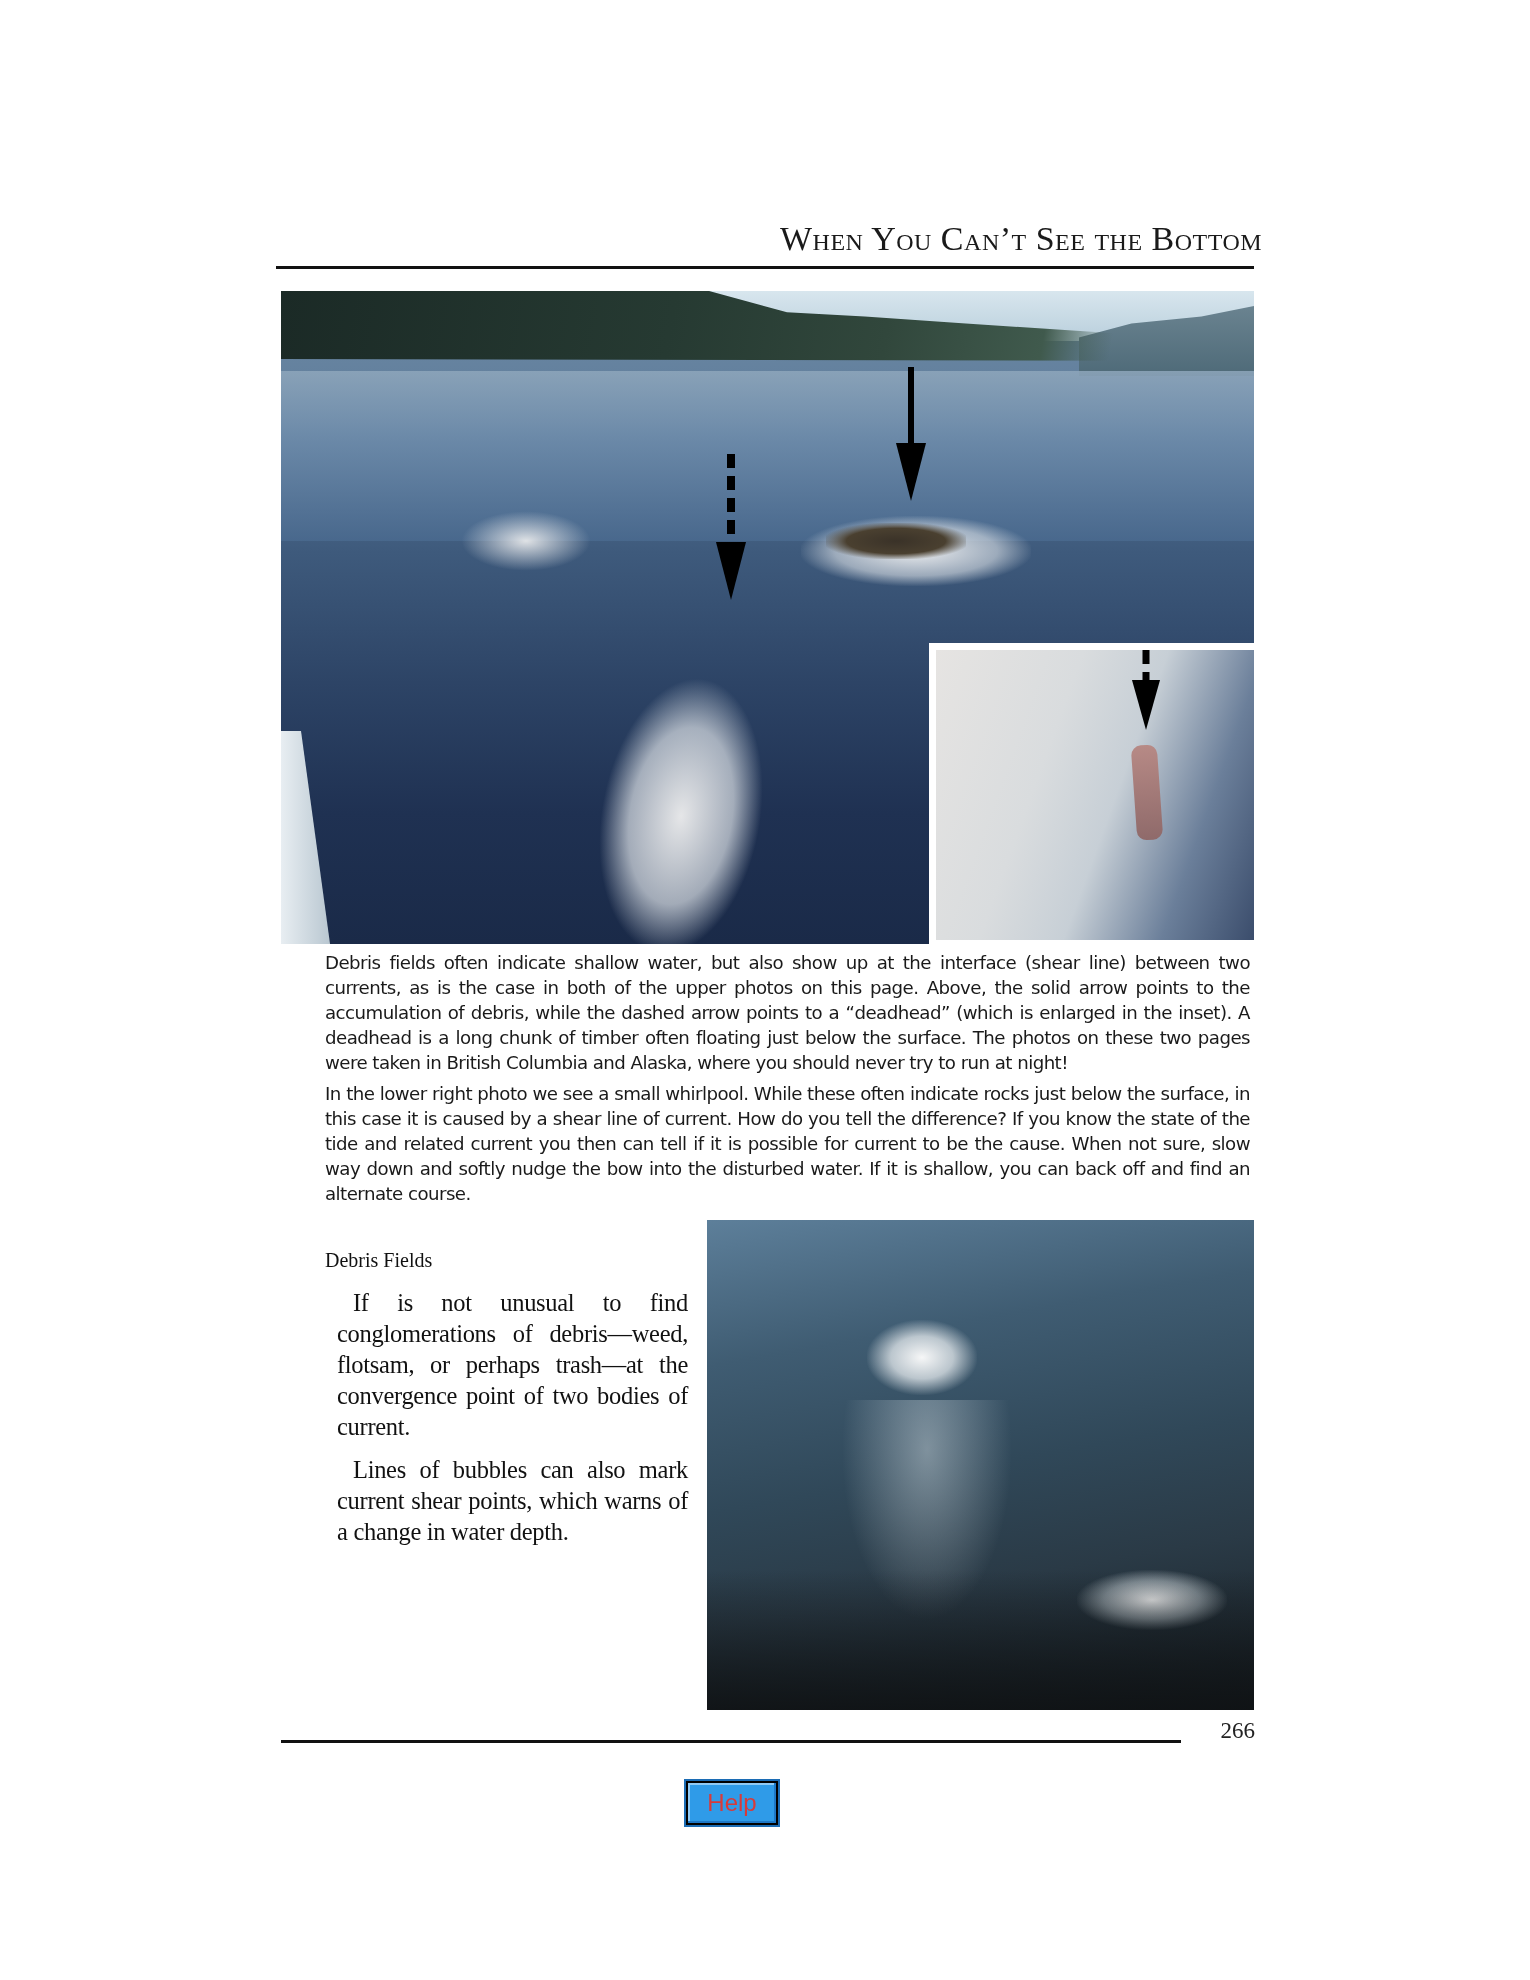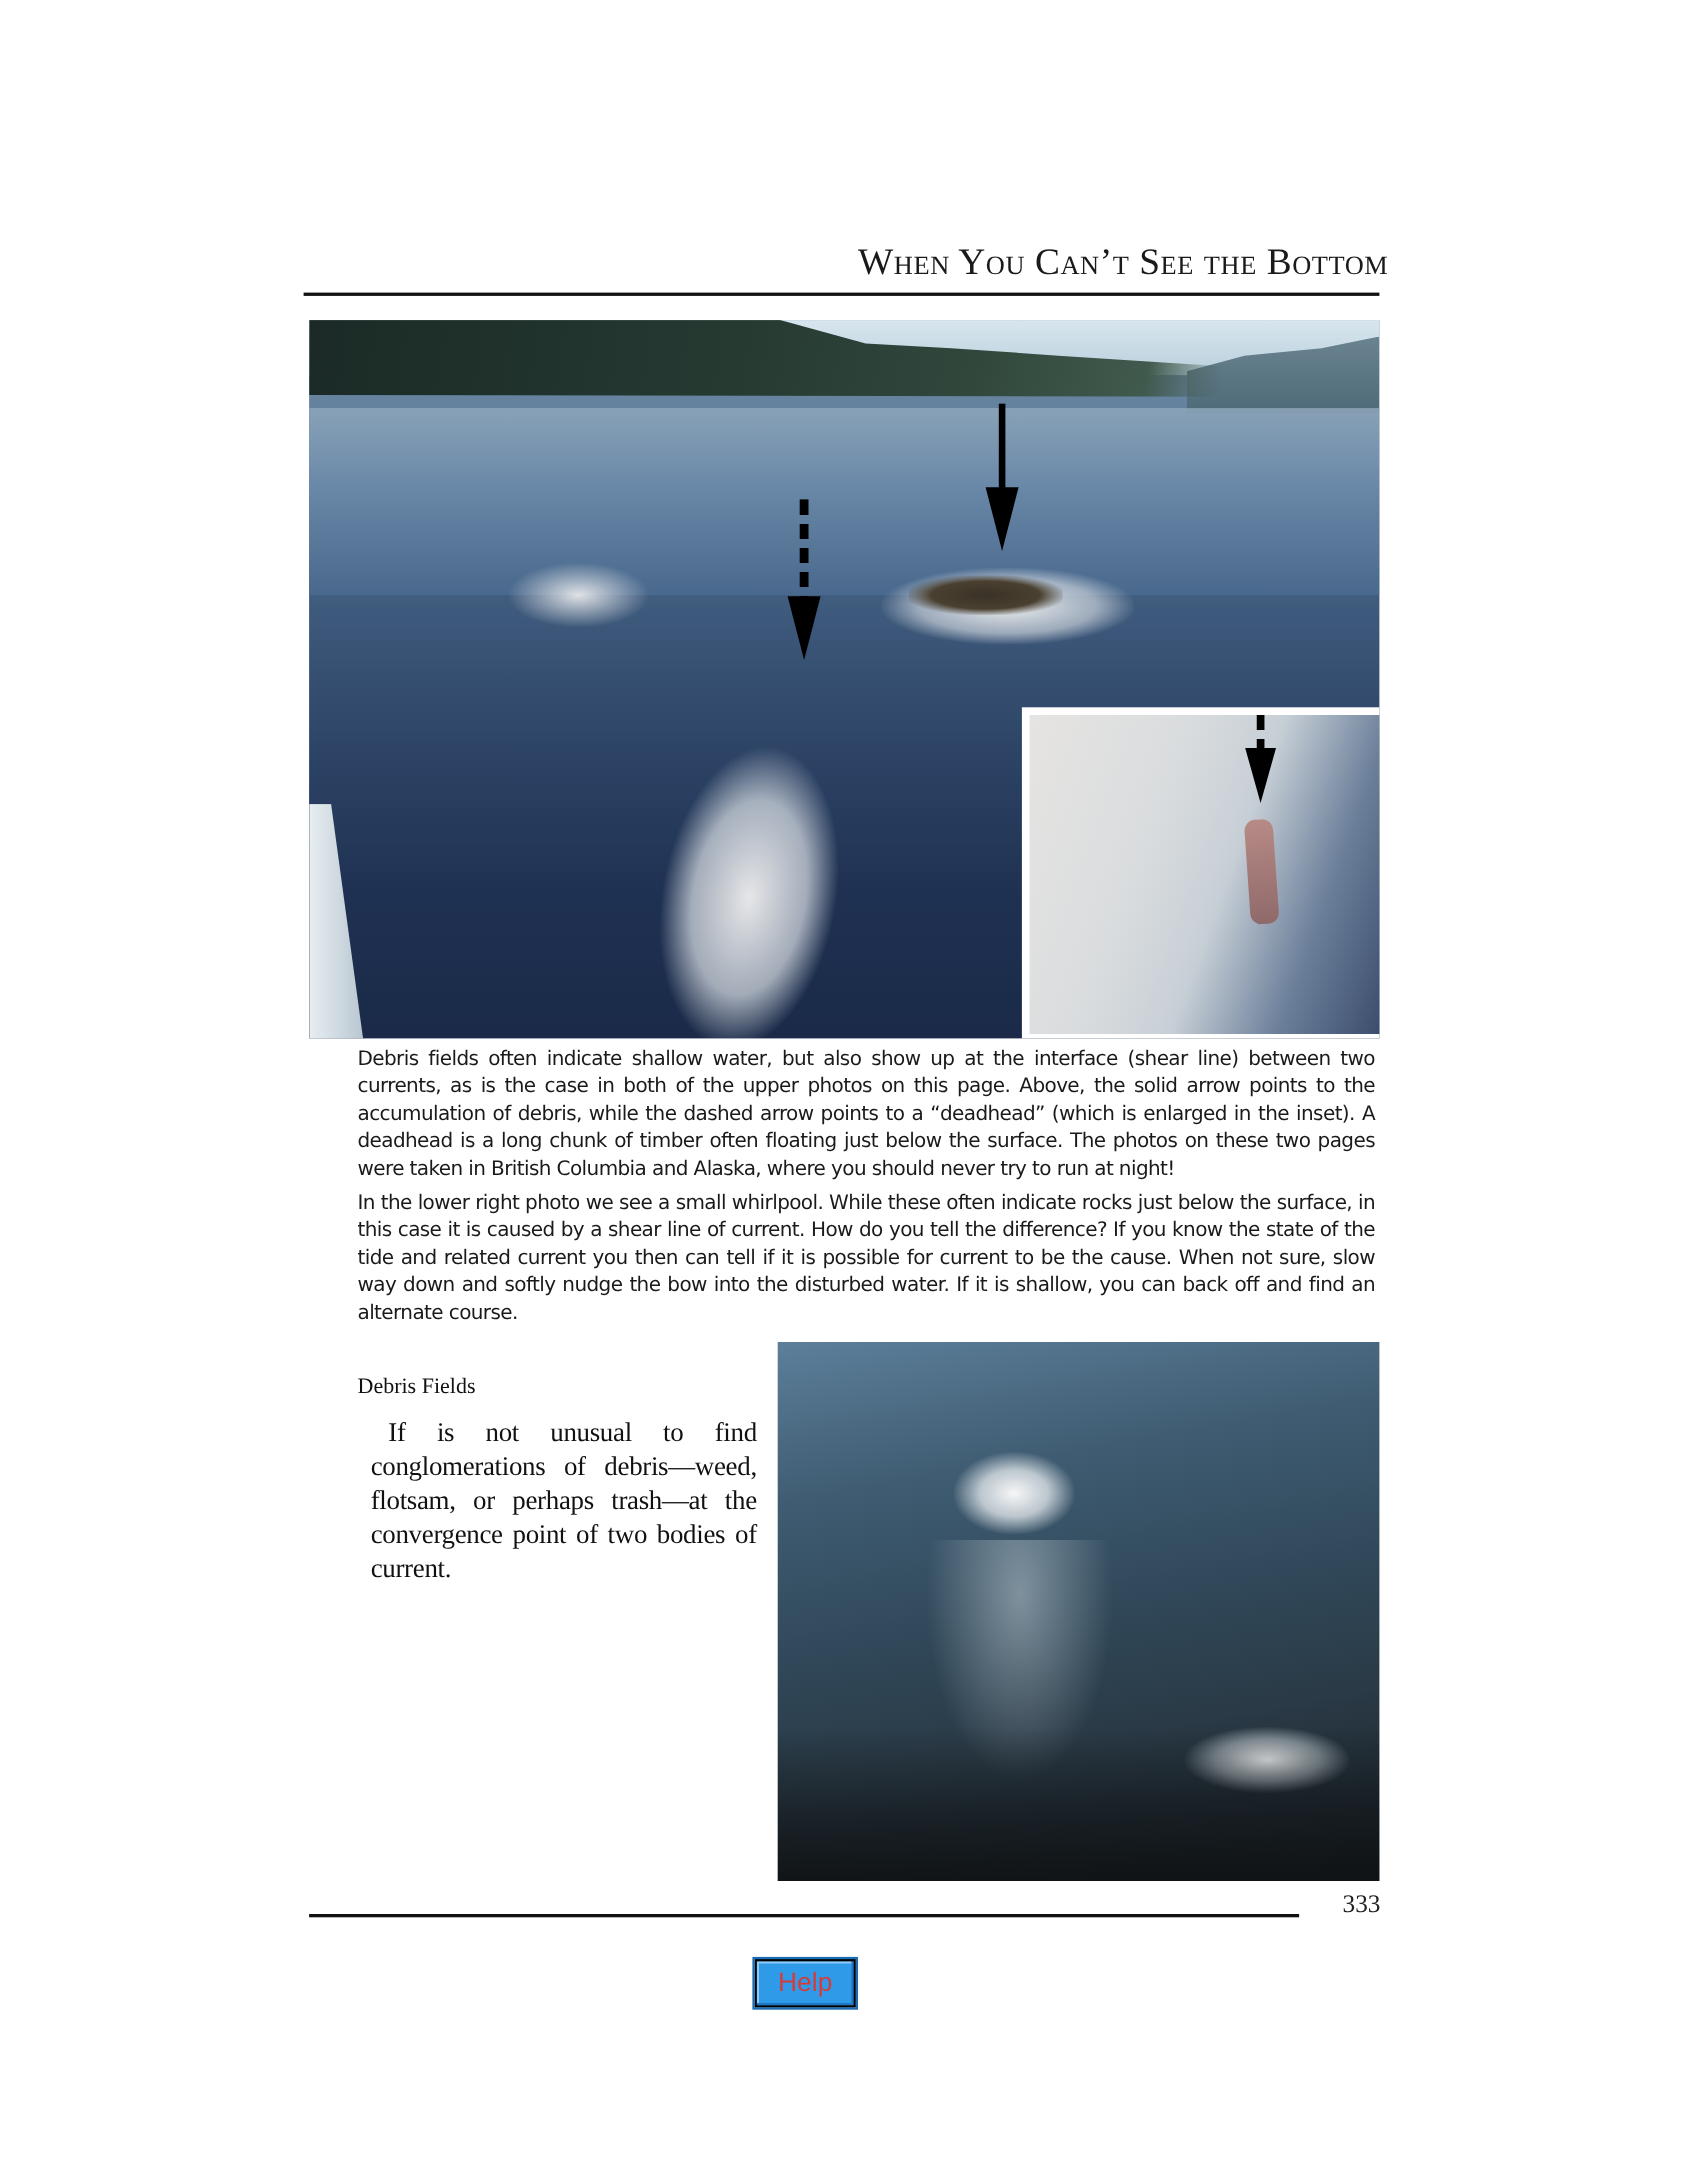--- a/index.html
+++ b/index.html
@@ -135,25 +135,26 @@
 </div>
 
 <div class="caption">
   <p>Debris fields often indicate shallow water, but also show up at the interface (shear line) between two currents, as is the case in both of the upper photos on this page. Above, the solid arrow points to the accumulation of debris, while the dashed arrow points to a “deadhead” (which is enlarged in the inset). A deadhead is a long chunk of timber often floating just below the surface. The photos on these two pages were taken in British Columbia and Alaska, where you should never try to run at night!</p>
   <p>In the lower right photo we see a small whirlpool. While these often indicate rocks just below the surface, in this case it is caused by a shear line of current. How do you tell the difference? If you know the state of the tide and related current you then can tell if it is possible for current to be the cause. When not sure, slow way down and softly nudge the bow into the disturbed water. If it is shallow, you can back off and find an alternate course.</p>
 </div>
 
 <div class="section">
   <h2>Debris Fields</h2>
   <p>If is not unusual to find conglomerations of debris—weed, flotsam, or perhaps trash—at the convergence point of two bodies of current.</p>
+  <p>Lines of bubbles can also mark current shear points, which warns of a change in water depth.</p>
 </div>
 
 <div class="lower-photo">
   <div class="whirl"></div>
   <div class="bubbles"></div>
   <div class="foam"></div>
   <div class="dark"></div>
 </div>
 
 <div class="bottom-rule"></div>
-<div class="folio">333</div>
+<div class="folio">266</div>
 
 <div class="help-button">Help</div>
 
 </body></html>

